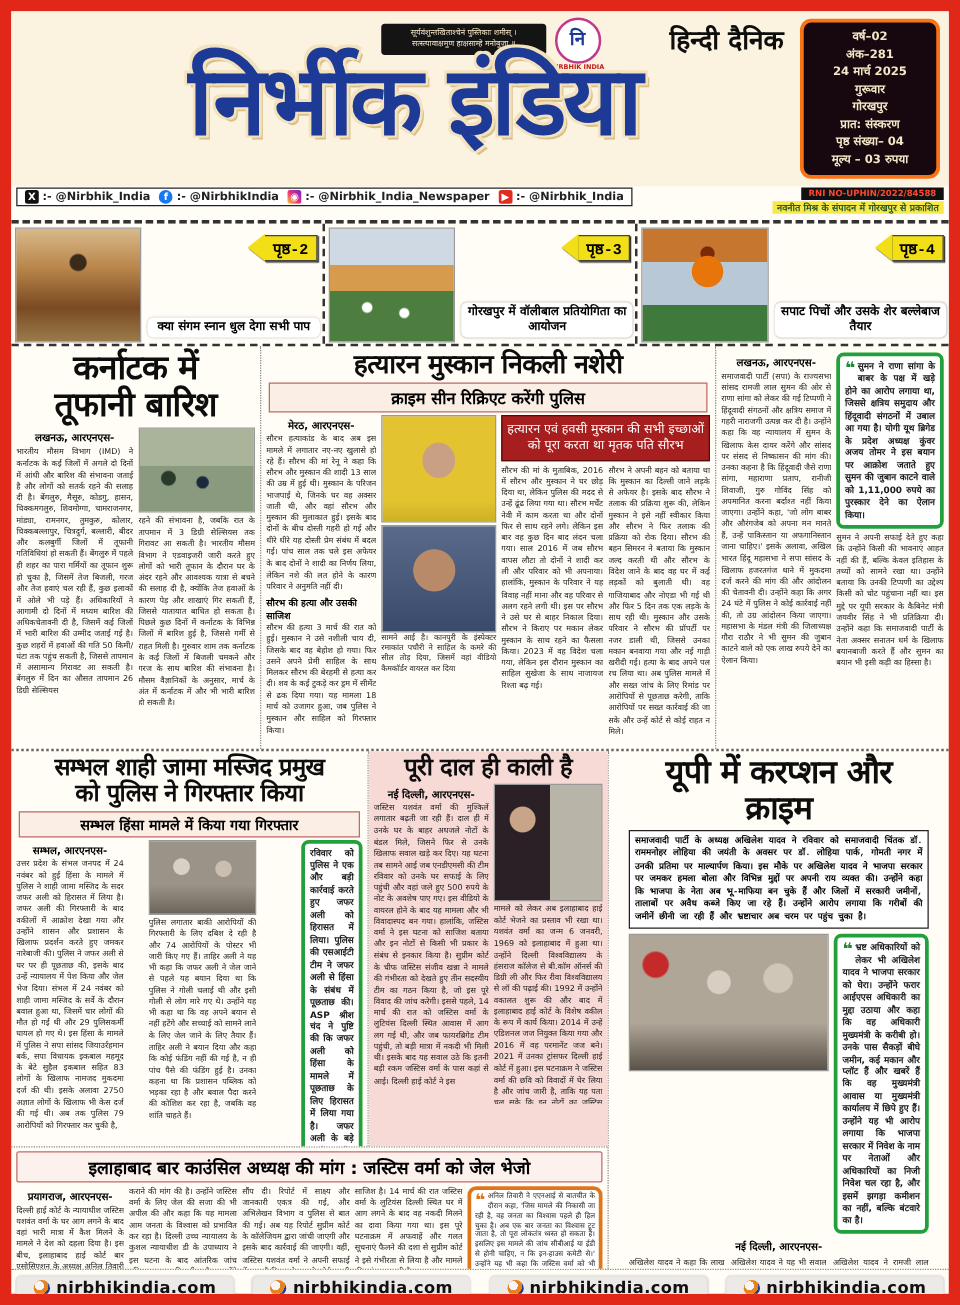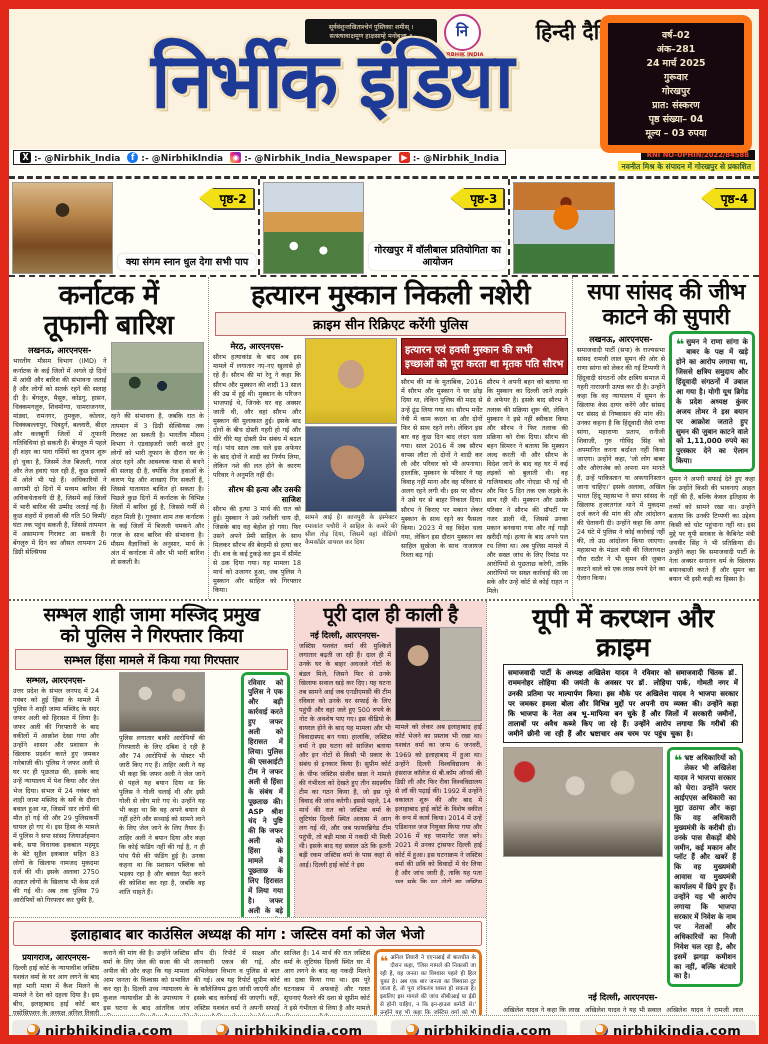--- a/index.html
+++ b/index.html
@@ -7,21 +7,21 @@
   
   .header{position:relative;height:140px;background:#fbf2df;}
   .shloka{position:absolute;left:296px;top:10px;width:124px;background:#141414;color:#f2e3c2;font-size:6.3px;line-height:1.5;text-align:center;padding:3px 4px;border-radius:3px;}
   .press-logo{position:absolute;left:428px;top:5px;width:50px;text-align:center;}
   .press-circle{width:33px;height:33px;border-radius:50%;border:2px solid #c03a8a;margin:0 auto;background:#fff;color:#1d3a96;font-weight:bold;font-size:15px;line-height:31px;}
   .press-sub{color:#c02020;font-weight:bold;font-size:5.2px;line-height:1.2;}
   .press-label{color:#111;font-weight:bold;font-size:8px;line-height:1.1;}
   .daily{position:absolute;right:132px;top:8px;font-size:21px;font-weight:800;color:#0d0d0d;}
   .mast-title{position:absolute;left:4px;top:26px;width:636px;text-align:center;font-size:76px;font-weight:800;color:#1d3a96;letter-spacing:-3px;line-height:1.2;
     text-shadow:2px 2px 0 #f3e2bd,-2px -2px 0 #f3e2bd,2px -2px 0 #f3e2bd,-2px 2px 0 #f3e2bd,3px 3px 0 #d9c089;}
-  .infobox{position:absolute;right:7px;top:6px;width:102px;background:#16080e;border:8px solid #f97316;border-radius:9px;color:#f5e7c8;font-size:9.3px;font-weight:bold;text-align:center;padding:5px 17px;line-height:1.5;}
+  .infobox{position:absolute;right:7px;top:6px;width:102px;background:#16080e;border:3px solid #f97316;border-radius:9px;color:#f5e7c8;font-size:9.3px;font-weight:bold;text-align:center;padding:5px 2px;line-height:1.5;}
   
   .social-row{display:flex;align-items:flex-start;justify-content:space-between;height:26px;padding:1px 4px 0 4px;border-bottom:3px dashed #333;background:#fffdf5;}
   .social-left{display:flex;align-items:center;gap:7px;border:1px solid #222;padding:1px 6px;background:#fff;}
   .soc-item{display:flex;align-items:center;gap:3px;font-size:9px;font-weight:bold;color:#222;}
   .soc-ic{width:11px;height:11px;display:inline-block;border-radius:2px;color:#fff;font-size:8px;line-height:11px;text-align:center;font-weight:bold;}
   .ic-x{background:#111;}
   .ic-fb{background:#1877f2;border-radius:50%;}
   .ic-ig{background:linear-gradient(45deg,#f9ce34,#ee2a7b,#6228d7);}
   .ic-yt{background:#e02d20;}
   .right-stack{display:flex;flex-direction:column;align-items:flex-end;gap:1px;}
@@ -29,47 +29,47 @@
   .publisher{background:#f7e94a;color:#2a5a2a;font-size:7.5px;font-weight:bold;padding:0 4px;}
   
   .teasers{display:flex;height:96px;border-bottom:2px dashed #333;background:#fffdf5;}
   .teaser{flex:1;border-right:2px dashed #333;position:relative;display:flex;overflow:hidden;}
   .teaser:last-child{border-right:none;}
   .teaser-photo{width:40%;height:calc(100% - 6px);margin:3px;border:1px solid #999;}
   .ph-kumbh{background:radial-gradient(circle at 50% 30%,#3a2a1a 0 8%,transparent 9%),linear-gradient(180deg,#d9b98a 0%,#b8854a 35%,#7a4a22 70%,#9a7a4a 100%);}
   .ph-volley{background:radial-gradient(circle at 30% 70%,#fff 0 4%,transparent 5%),radial-gradient(circle at 60% 75%,#fff 0 4%,transparent 5%),linear-gradient(180deg,#cfd9e4 0 32%,#d79b4e 32% 55%,#4d7d3f 55% 100%);}
   .ph-cricket{background:radial-gradient(circle at 52% 38%,#e8750a 0 16%,transparent 17%),radial-gradient(circle at 52% 22%,#7a2a0a 0 6%,transparent 7%),linear-gradient(180deg,#c6762e 0 30%,#b9c8d6 30% 68%,#3f7a3c 68% 100%);}
   .teaser-right{flex:1;position:relative;}
-  .page-tag{position:absolute;top:8px;right:4px;display:flex;align-items:center;filter:drop-shadow(1px 1px 0 #333);}
+  .page-tag{position:absolute;top:8px;right:4px;display:flex;align-items:center;filter:drop-shadow(1px 1px 0 #333);font-family:Liberation Mono, monospace;}
   .tag-tri{width:0;height:0;border-top:11px solid transparent;border-bottom:11px solid transparent;border-right:14px solid #f3df16;}
   .tag-body{background:#f3df16;border:1.5px solid #444;border-left:none;font-weight:800;font-size:12px;padding:1px 6px;white-space:nowrap;}
   .teaser-cap{position:absolute;bottom:5px;right:2px;left:2px;background:#fff;border-radius:5px;font-weight:800;font-size:9.6px;text-align:center;padding:2px 1px;line-height:1.25;box-shadow:0 0 2px #bbb;}
   
   .headline{font-weight:800;color:#0d0d0d;text-align:center;line-height:1.12;letter-spacing:-0.5px;}
   .dateline{font-weight:bold;font-size:8.2px;text-align:center;margin:2px 0;}
   .body-text{font-size:6.4px;line-height:1.42;text-align:justify;color:#222;overflow:hidden;}
-  .crosshead{font-weight:800;font-size:7.4px;text-align:right;margin:3px 0 1px;}
+  .crosshead{font-weight:800;font-size:7.4px;text-align:left;margin:3px 0 1px;}
   .subhead-box{border:1.5px solid #c06a6a;background:#fbeee4;font-weight:800;text-align:center;font-size:13px;padding:2px;margin:2px 2px;}
-  .red-box{background:#a61e1e;color:#fff;font-weight:700;font-size:10px;text-align:left;padding:4px 3px;border:1px solid #5a0a0a;line-height:1.35;}
+  .red-box{background:#a61e1e;color:#fff;font-weight:400;font-size:10px;text-align:center;padding:4px 3px;border:1px solid #5a0a0a;line-height:1.35;}
   .green-quote{border:3px solid #22a03c;border-radius:6px;background:#fff;padding:3px 4px;font-size:7.1px;font-weight:600;line-height:1.4;text-align:justify;color:#1a1a1a;}
   .orange-quote{border:3px solid #e0761c;border-radius:7px;background:#fff;padding:2px 3px;font-size:5.7px;line-height:1.38;text-align:justify;color:#1a1a1a;}
   .q-ic{float:left;color:inherit;font-size:14px;font-weight:800;line-height:1;margin-right:2px;}
   .green-quote .q-ic{color:#1d8a34;}
   .orange-quote .q-ic{color:#e0761c;}
   .ph{border:1px solid #999;}
   .caption{font-size:6.2px;line-height:1.35;text-align:justify;color:#222;margin-top:1px;}
   
   .top-section{display:flex;height:322px;border-bottom:2px dotted #666;}
   .col-kar{width:200px;border-right:1px dotted #888;padding:3px 4px;box-sizing:border-box;overflow:hidden;}
   .h-kar{font-size:27px;}
   .kar-cols{display:flex;gap:4px;margin-top:2px;}
   .kar-cols>div{flex:1;}
   .ph-flood{height:66px;background:radial-gradient(circle at 25% 60%,#2a3a2a 0 7%,transparent 8%),radial-gradient(circle at 55% 65%,#1a2a3a 0 7%,transparent 8%),linear-gradient(180deg,#aab49a 0 45%,#8a9a7e 45% 100%);margin-bottom:2px;}
   .col-mus{width:364px;border-right:1px dotted #888;padding:3px 4px;box-sizing:border-box;overflow:hidden;}
-  .h-mus{font-size:27px;}
+  .h-mus{font-size:21px;}
   .mus-row{display:flex;gap:4px;margin-top:2px;}
   .mus-c1{width:88px;}
   .mus-c2{width:92px;}
   .ph-muskan{height:84px;background:radial-gradient(ellipse at 50% 42%,#c9a083 0 20%,transparent 21%),linear-gradient(180deg,#e3c32f 0 80%,#cdb025 100%);}
   .ph-saurabh{height:84px;background:radial-gradient(ellipse at 46% 42%,#b98a6a 0 24%,transparent 25%),linear-gradient(180deg,#5a6a8a,#3a4a6a);margin-top:2px;}
   .mus-c3{flex:1;display:flex;flex-direction:column;gap:3px;}
   .mus-c3-cols{display:flex;gap:4px;flex:1;}
   .mus-c3-cols>div{flex:1;}
   .col-sapa{flex:1;padding:3px 4px;box-sizing:border-box;overflow:hidden;}
   .h-sapa{font-size:22px;}
@@ -187,20 +187,21 @@
         <div class="teaser-cap">गोरखपुर में वॉलीबाल प्रतियोगिता का आयोजन</div>
       </div>
     </div>
     <div class="teaser">
       <div class="teaser-photo ph-cricket"></div>
       <div class="teaser-right">
         <div class="page-tag">
           <span class="tag-tri"></span>
           <span class="tag-body">पृष्ठ-4</span>
         </div>
+        <div class="teaser-cap">सपाट पिचों और उसके शेर बल्लेबाज तैयार</div>
       </div>
     </div>
   </div>
 
   <div class="top-section">
 
     <div class="col-kar">
       <div class="headline h-kar">
         <div>कर्नाटक में</div>
         <div>तूफानी बारिश</div>
@@ -237,24 +238,20 @@
           <div class="red-box">हत्यारन एवं हवसी मुस्कान की सभी इच्छाओं को पूरा करता था मृतक पति सौरभ</div>
           <div class="mus-c3-cols">
             <div class="body-text">सौरभ की मां के मुताबिक, 2016 में सौरभ और मुस्कान ने घर छोड़ दिया था, लेकिन पुलिस की मदद से उन्हें ढूंढ लिया गया था। सौरभ मर्चेंट नेवी में काम करता था और दोनों फिर से साथ रहने लगे। लेकिन इस बार वह कुछ दिन बाद लंदन चला गया। साल 2016 में जब सौरभ वापस लौटा तो दोनों ने शादी कर ली और परिवार को भी अपनाया। हालांकि, मुस्कान के परिवार ने यह विवाह नहीं माना और वह परिवार से अलग रहने लगी थी। इस पर सौरभ ने उसे घर से बाहर निकाल दिया। सौरभ ने किराए पर मकान लेकर मुस्कान के साथ रहने का फैसला किया। 2023 में वह विदेश चला गया, लेकिन इस दौरान मुस्कान का साहिल सुखेजा के साथ नाजायज रिश्ता बढ़ गई।</div>
             <div class="body-text">सौरभ ने अपनी बहन को बताया था कि मुस्कान का दिल्ली जाने लड़के से अफेयर है। इसके बाद सौरभ ने तलाक की प्रक्रिया शुरू की, लेकिन मुस्कान ने इसे नहीं स्वीकार किया और सौरभ ने फिर तलाक की प्रक्रिया को रोक दिया। सौरभ की बहन सिमरन ने बताया कि मुस्कान जल्द करती थी और सौरभ के विदेश जाने के बाद वह घर में कई लड़कों को बुलाती थी। वह गाजियाबाद और नोएडा भी गई थी और फिर 5 दिन तक एक लड़के के साथ रही थी। मुस्कान और उसके परिवार ने सौरभ की प्रॉपर्टी पर नजर डाली थी, जिससे उनका मकान बनवाया गया और नई गाड़ी खरीदी गई। हत्या के बाद अपने पल रच लिया था। अब पुलिस मामले में और सख्त जांच के लिए रिमांड पर आरोपियों से पूछताछ करेगी, ताकि आरोपियों पर सख्त कार्रवाई की जा सके और उन्हें कोर्ट से कोई राहत न मिले।</div>
           </div>
         </div>
       </div>
     </div>
 
     <div class="col-sapa">
-      <div class="headline h-sapa">
-        <div>सपा सांसद की जीभ</div>
-        <div>काटने की सुपारी</div>
-      </div>
       <div class="sapa-row">
         <div class="sapa-c1">
           <div class="dateline">लखनऊ, आरएनएस-</div>
           <div class="body-text" style="height:250px">समाजवादी पार्टी (सपा) के राज्यसभा सांसद रामजी लाल सुमन की ओर से राणा सांगा को लेकर की गई टिप्पणी ने हिंदूवादी संगठनों और क्षत्रिय समाज में गहरी नाराजगी उत्पन्न कर दी है। उन्होंने कहा कि वह न्यायालय में सुमन के खिलाफ केस दायर करेंगे और सांसद पर संसद से निष्कासन की मांग की। उनका कहना है कि हिंदूवादी जैसे राणा सांगा, महाराणा प्रताप, रानीजी शिवाजी, गुरु गोविंद सिंह को अपमानित करना बर्दाश्त नहीं किया जाएगा। उन्होंने कहा, 'जो लोग बाबर और औरंगजेब को अपना मन मानते हैं, उन्हें पाकिस्तान या अफगानिस्तान जाना चाहिए।' इसके अलावा, अखिल भारत हिंदू महासभा ने सपा सांसद के खिलाफ हजरतगंज थाने में मुकदमा दर्ज करने की मांग की और आंदोलन की चेतावनी दी। उन्होंने कहा कि अगर 24 घंटे में पुलिस ने कोई कार्रवाई नहीं की, तो उग्र आंदोलन किया जाएगा। महासभा के मंडल मंत्री की जिलाध्यक्ष गौरा राठौर ने भी सुमन की जुबान काटने वाले को एक लाख रुपये देने का ऐलान किया।</div>
         </div>
         <div class="sapa-c2">
           <div class="green-quote">
             <span class="q-ic">❝</span>
             <span>सुमन ने राणा सांगा के बाबर के पक्ष में खड़े होने का आरोप लगाया था, जिससे क्षत्रिय समुदाय और हिंदूवादी संगठनों में उबाल आ गया है। योगी यूथ ब्रिगेड के प्रदेश अध्यक्ष कुंवर अजय तोमर ने इस बयान पर आक्रोश जताते हुए सुमन की जुबान काटने वाले को 1,11,000 रुपये का पुरस्कार देने का ऐलान किया।</span>
           </div>

